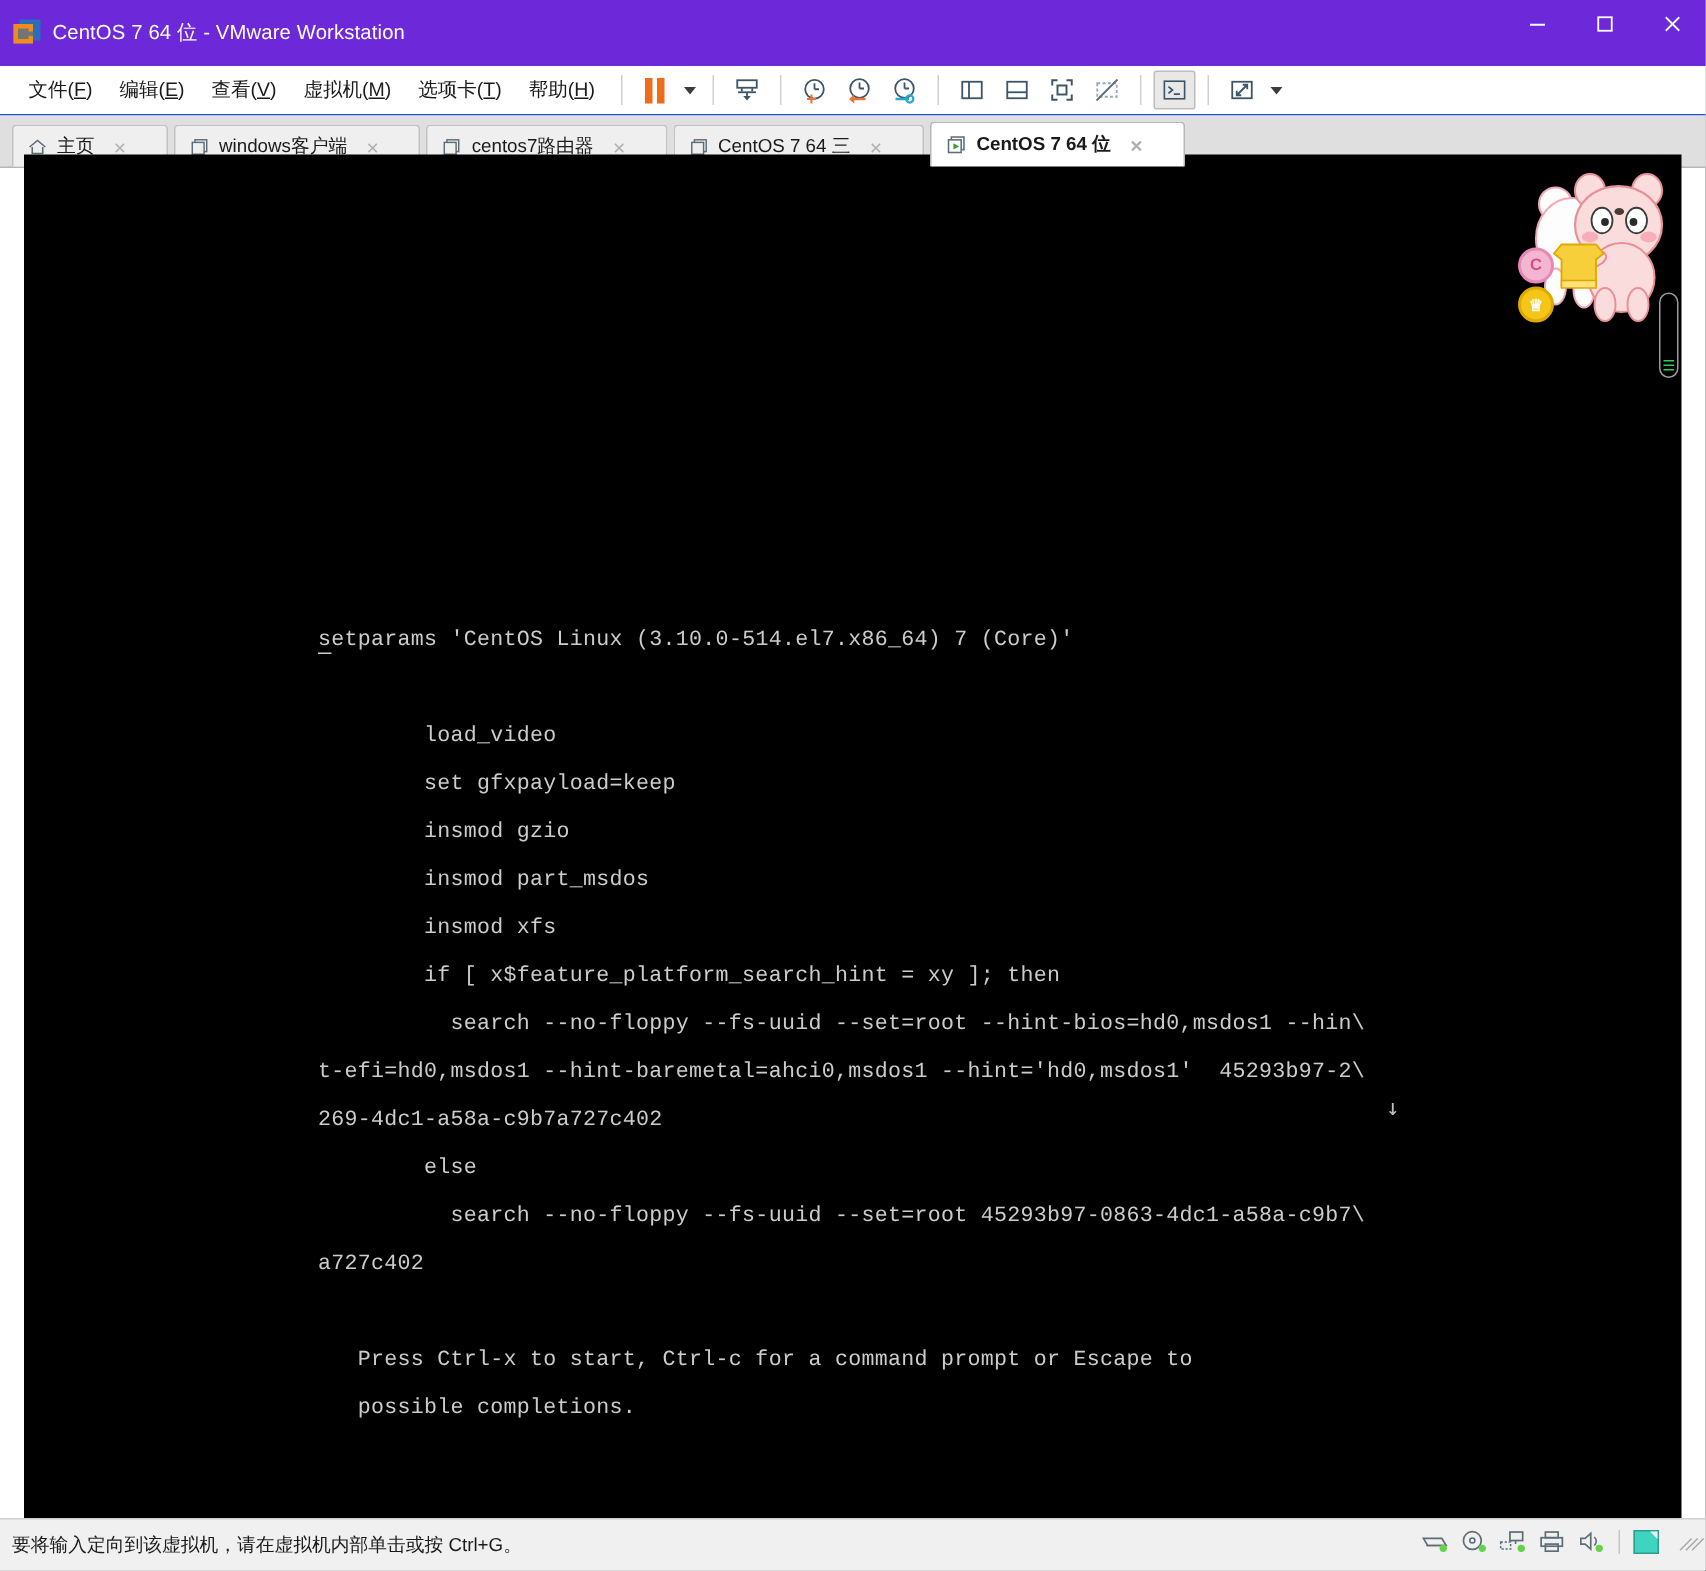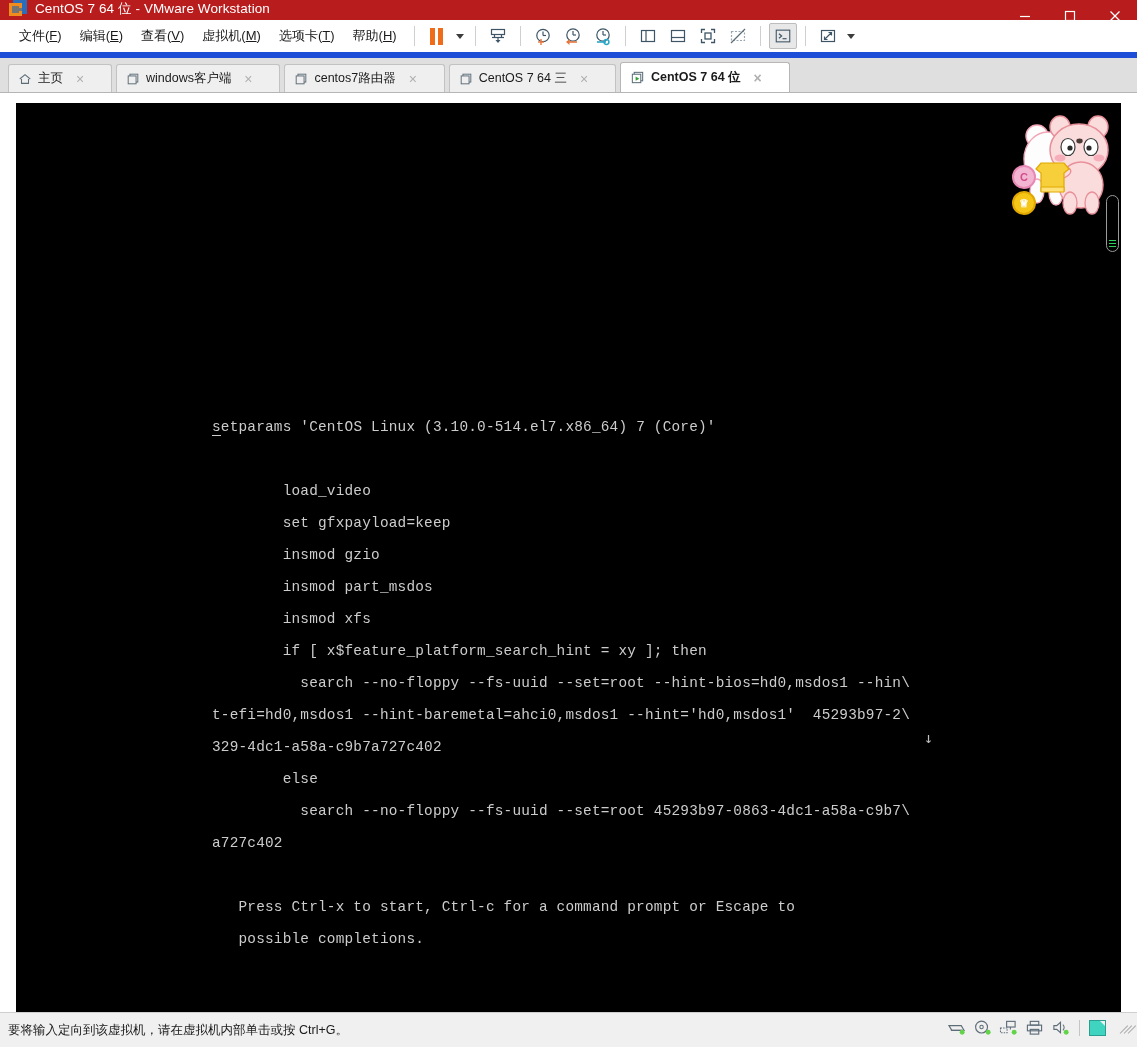--- a/index.html
+++ b/index.html
@@ -9,24 +9,24 @@
   body {
     width: 1137px; height: 1047px;
     font-family: "Liberation Sans", sans-serif;
     overflow: hidden;
     position: relative;
     -webkit-font-smoothing: antialiased;
   }
 
   
   .titlebar {
-    height: 20px;
-    background: #b91c1c;
+    height: 44px;
+    background: #6d28d9;
     display: flex;
-    align-items: flex-start;
+    align-items: center;
     position: relative;
   }
   .app-icon {
     width: 18px; height: 18px;
     margin-left: 9px; margin-right: 8px;
     position: relative;
   }
   .app-icon .sq-blue {
     position: absolute; left: 4px; top: 0px;
     width: 14px; height: 14px;
@@ -60,21 +60,21 @@
     display: flex; align-items: center; justify-content: center;
   }
   .win-btn svg { display: block; }
 
   
   .menubar {
     height: 32px;
     background: #ffffff;
     display: flex;
     align-items: center;
-    border-bottom: 6px solid #1d4ed8;
+    border-bottom: 1px solid #1d4ed8;
     position: relative;
   }
   .menu-item {
     font-size: 13px;
     color: #1a1a1a;
     padding: 4px 9px;
     white-space: nowrap;
   }
   .menu-item .mn { text-decoration: underline; }
   .tb-sep {
@@ -486,21 +486,21 @@
 <div class="console-block"><span class="cursor-char">s</span><span>etparams 'CentOS Linux (3.10.0-514.el7.x86_64) 7 (Core)'</span></div>
 <div class="spacer-line"></div>
 <div class="console-block">        load_video</div>
 <div class="console-block">        set gfxpayload=keep</div>
 <div class="console-block">        insmod gzio</div>
 <div class="console-block">        insmod part_msdos</div>
 <div class="console-block">        insmod xfs</div>
 <div class="console-block">        if [ x$feature_platform_search_hint = xy ]; then</div>
 <div class="console-block">          search --no-floppy --fs-uuid --set=root --hint-bios=hd0,msdos1 --hin\</div>
 <div class="console-block">t-efi=hd0,msdos1 --hint-baremetal=ahci0,msdos1 --hint='hd0,msdos1'  45293b97-2\</div>
-<div class="console-block">329-4dc1-a58a-c9b7a727c402</div>
+<div class="console-block">269-4dc1-a58a-c9b7a727c402</div>
 <div class="console-block">        else</div>
 <div class="console-block">          search --no-floppy --fs-uuid --set=root 45293b97-0863-4dc1-a58a-c9b7\</div>
 <div class="console-block">a727c402</div>
 <div class="spacer-line"></div>
 <div class="console-block">   Press Ctrl-x to start, Ctrl-c for a command prompt or Escape to</div>
 <div class="console-block">   possible completions.</div>
   </div>
 
   <div class="scroll-arrow">↓</div>
 

